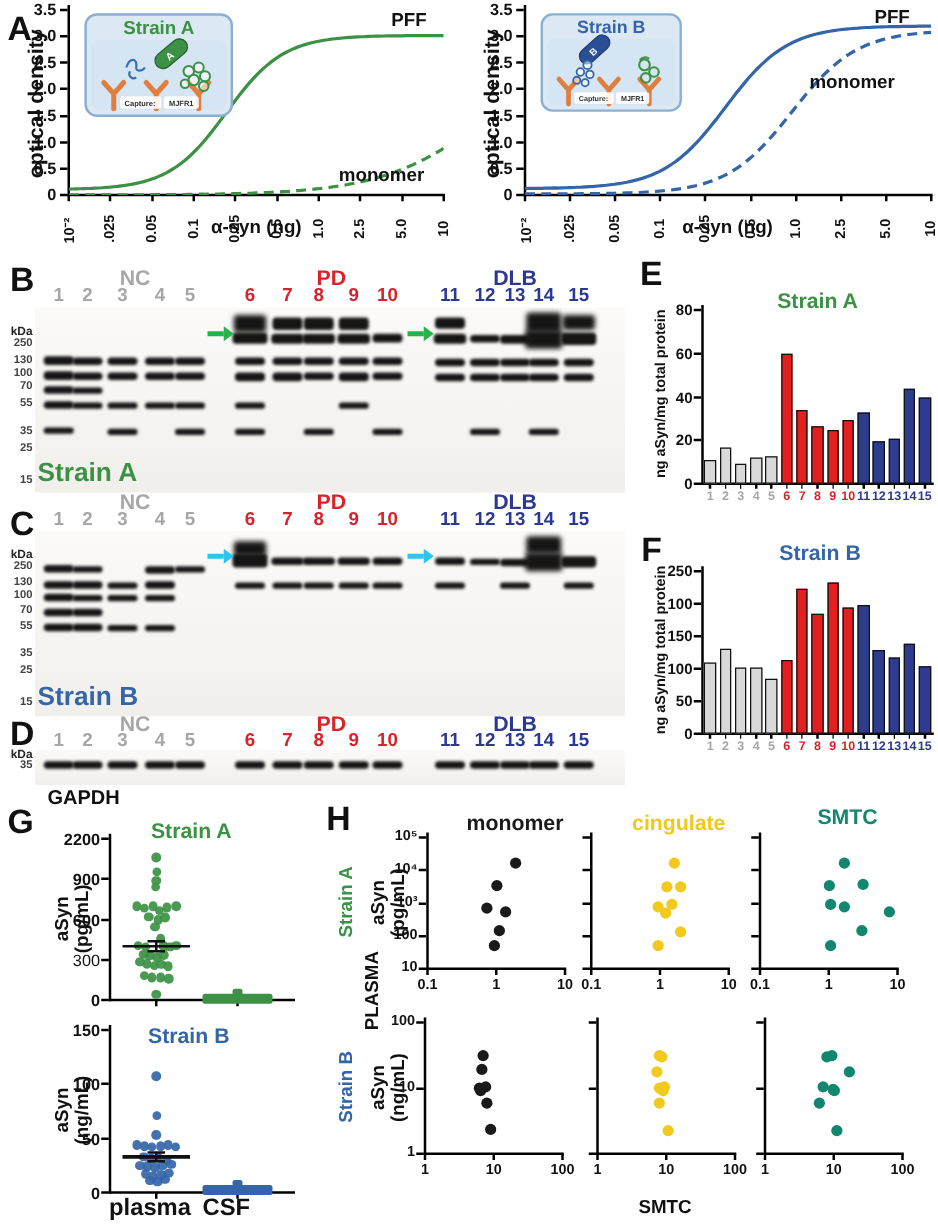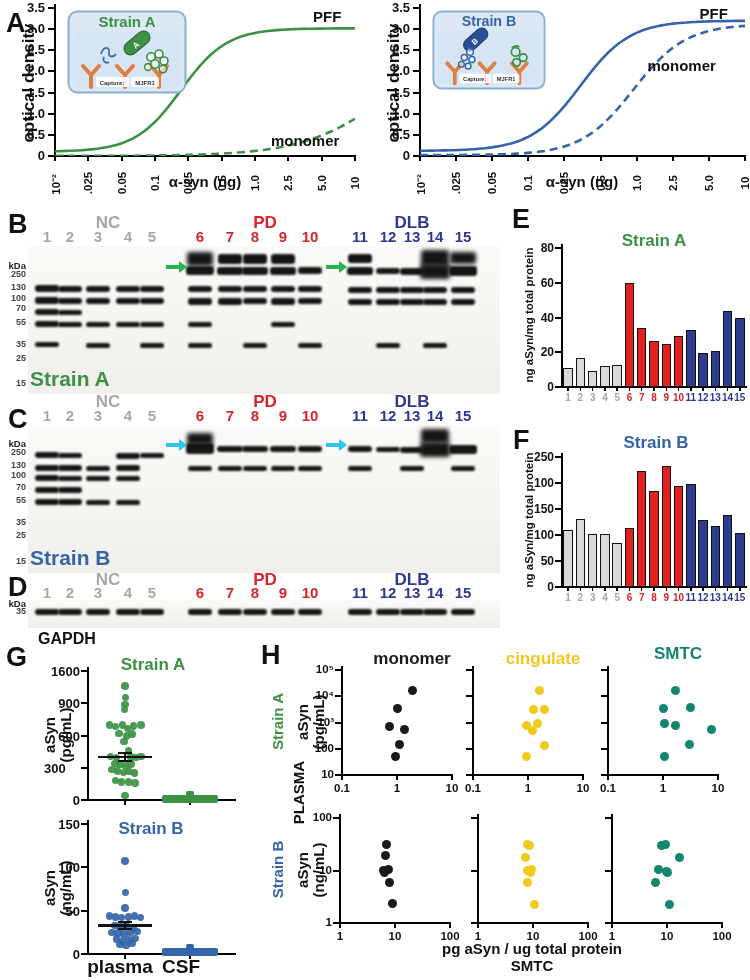--- a/index.html
+++ b/index.html
@@ -454,27 +454,27 @@
   <div class="vlabel b" style="left:-2px;top:872px;width:120px;font-size:15px;line-height:16px">
     <div>aSyn</div>
     <div>(ng/mL)</div>
   </div>
   <div class="abs" id="scatter_G_top" style="left:88px;top:671px;width:147px;height:129px">
       <div style="position: absolute; left: -1px; top: -4px; width: 2px; height: 134px; background: rgb(0, 0, 0);"></div>
       <div style="position: absolute; left: -1px; top: 128px; width: 149px; height: 2px; background: rgb(0, 0, 0);"></div>
       <div style="position: absolute; left: -7px; top: 128px; width: 6px; height: 2px; background: rgb(0, 0, 0);"></div>
       <div style="position: absolute; left: -44px; top: 122px; width: 36px; text-align: right; font-weight: bold; font-size: 13px;">0</div>
       <div style="position: absolute; left: -7px; top: 95.75px; width: 6px; height: 2px; background: rgb(0, 0, 0);"></div>
-      <div style="position: absolute; left: -44px; top: 89.75px; width: 36px; font-weight: bold; font-size: 13px;">300</div>
+      <div style="position: absolute; left: -44px; top: 89.75px; width: 36px; text-align: right; font-weight: normal; font-size: 13px;">300</div>
       <div style="position: absolute; left: -7px; top: 63.5px; width: 6px; height: 2px; background: rgb(0, 0, 0);"></div>
       <div style="position: absolute; left: -44px; top: 57.5px; width: 36px; text-align: right; font-weight: bold; font-size: 13px;">600</div>
       <div style="position: absolute; left: -7px; top: 31.25px; width: 6px; height: 2px; background: rgb(0, 0, 0);"></div>
       <div style="position: absolute; left: -44px; top: 25.25px; width: 36px; text-align: right; font-weight: bold; font-size: 13px;">900</div>
       <div style="position: absolute; left: -7px; top: -1px; width: 6px; height: 2px; background: rgb(0, 0, 0);"></div>
-      <div style="position: absolute; left: -44px; top: -7px; width: 36px; text-align: right; font-weight: bold; font-size: 13px;">1600</div>
+      <div style="position: absolute; left: -44px; top: -7px; width: 36px; text-align: right; font-weight: bold; font-size: 13px;">2200</div>
       <div style="position: absolute; left: 36px; top: 129px; width: 2px; height: 5px; background: rgb(0, 0, 0);"></div>
       <div style="position: absolute; left: 101px; top: 129px; width: 2px; height: 5px; background: rgb(0, 0, 0);"></div>
       <div class="dot" style="position: absolute; left: 33.2px; top: 11.25px; width: 7.6px; height: 7.6px; background: rgb(60, 145, 68); opacity: 0.92;"></div>
       <div class="dot" style="position: absolute; left: 33.54px; top: 22.5375px; width: 7.6px; height: 7.6px; background: rgb(60, 145, 68); opacity: 0.92;"></div>
       <div class="dot" style="position: absolute; left: 33.2px; top: 29.525px; width: 7.6px; height: 7.6px; background: rgb(60, 145, 68); opacity: 0.92;"></div>
       <div class="dot" style="position: absolute; left: 32.86px; top: 34.9px; width: 7.6px; height: 7.6px; background: rgb(60, 145, 68); opacity: 0.92;"></div>
       <div class="dot" style="position: absolute; left: 17.9px; top: 49.95px; width: 7.6px; height: 7.6px; background: rgb(60, 145, 68); opacity: 0.92;"></div>
       <div class="dot" style="position: absolute; left: 23.85px; top: 51.5625px; width: 7.6px; height: 7.6px; background: rgb(60, 145, 68); opacity: 0.92;"></div>
       <div class="dot" style="position: absolute; left: 30.65px; top: 50.4875px; width: 7.6px; height: 7.6px; background: rgb(60, 145, 68); opacity: 0.92;"></div>
       <div class="dot" style="position: absolute; left: 35.75px; top: 53.7125px; width: 7.6px; height: 7.6px; background: rgb(60, 145, 68); opacity: 0.92;"></div>
@@ -706,21 +706,20 @@
       <div class="dot" style="position: absolute; left: 45.1699px; top: 22.9511px; width: 9px; height: 9px; background: rgb(18, 134, 110);"></div>
       <div class="dot" style="position: absolute; left: 48.5083px; top: 22.2035px; width: 9px; height: 9px; background: rgb(18, 134, 110);"></div>
       <div class="dot" style="position: absolute; left: 63.1747px; top: 34.5982px; width: 9px; height: 9px; background: rgb(18, 134, 110);"></div>
       <div class="dot" style="position: absolute; left: 41.9804px; top: 46.8876px; width: 9px; height: 9px; background: rgb(18, 134, 110);"></div>
       <div class="dot" style="position: absolute; left: 49.5249px; top: 49.4108px; width: 9px; height: 9px; background: rgb(18, 134, 110);"></div>
       <div class="dot" style="position: absolute; left: 50.5px; top: 50.4023px; width: 9px; height: 9px; background: rgb(18, 134, 110);"></div>
       <div class="dot" style="position: absolute; left: 39.0815px; top: 60.42px; width: 9px; height: 9px; background: rgb(18, 134, 110);"></div>
       <div class="dot" style="position: absolute; left: 52.7766px; top: 81.5093px; width: 9px; height: 9px; background: rgb(18, 134, 110);"></div>
     </div>
 
-  <div class="abs b ctr" style="left:382px;top:940px;width:300px;font-size:15px">pg aSyn / ug total protein</div>
   <div class="abs b ctr" style="left:482px;top:957px;width:100px;font-size:15px">SMTC</div>
 <div style="position: absolute; left: 0px; top: 260px; width: 26px; text-align: right; font-weight: bold; font-size: 9.5px; color: rgb(34, 34, 34);">kDa</div>
     <div style="position: absolute; left: 0px; top: 269px; width: 26px; text-align: right; font-weight: bold; font-size: 9px; color: rgb(68, 68, 68);">250</div>
     <div style="position: absolute; left: 0px; top: 282px; width: 26px; text-align: right; font-weight: bold; font-size: 9px; color: rgb(68, 68, 68);">130</div>
     <div style="position: absolute; left: 0px; top: 293px; width: 26px; text-align: right; font-weight: bold; font-size: 9px; color: rgb(68, 68, 68);">100</div>
     <div style="position: absolute; left: 0px; top: 303px; width: 26px; text-align: right; font-weight: bold; font-size: 9px; color: rgb(68, 68, 68);">70</div>
     <div style="position: absolute; left: 0px; top: 317px; width: 26px; text-align: right; font-weight: bold; font-size: 9px; color: rgb(68, 68, 68);">55</div>
     <div style="position: absolute; left: 0px; top: 339px; width: 26px; text-align: right; font-weight: bold; font-size: 9px; color: rgb(68, 68, 68);">35</div>
     <div style="position: absolute; left: 0px; top: 353px; width: 26px; text-align: right; font-weight: bold; font-size: 9px; color: rgb(68, 68, 68);">25</div>
     <div style="position: absolute; left: 0px; top: 378px; width: 26px; text-align: right; font-weight: bold; font-size: 9px; color: rgb(68, 68, 68);">15</div>

